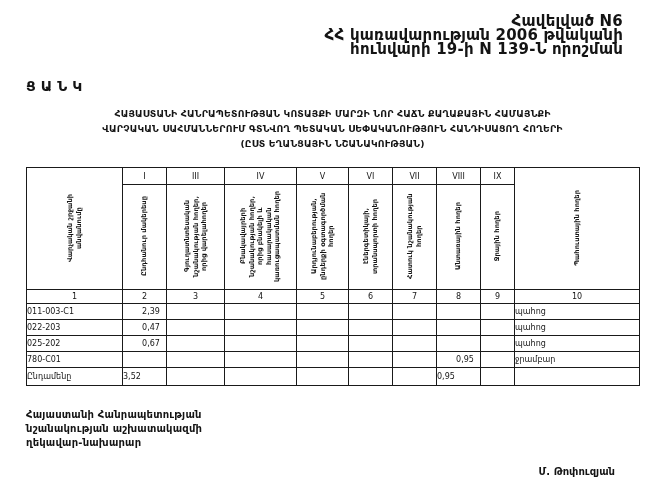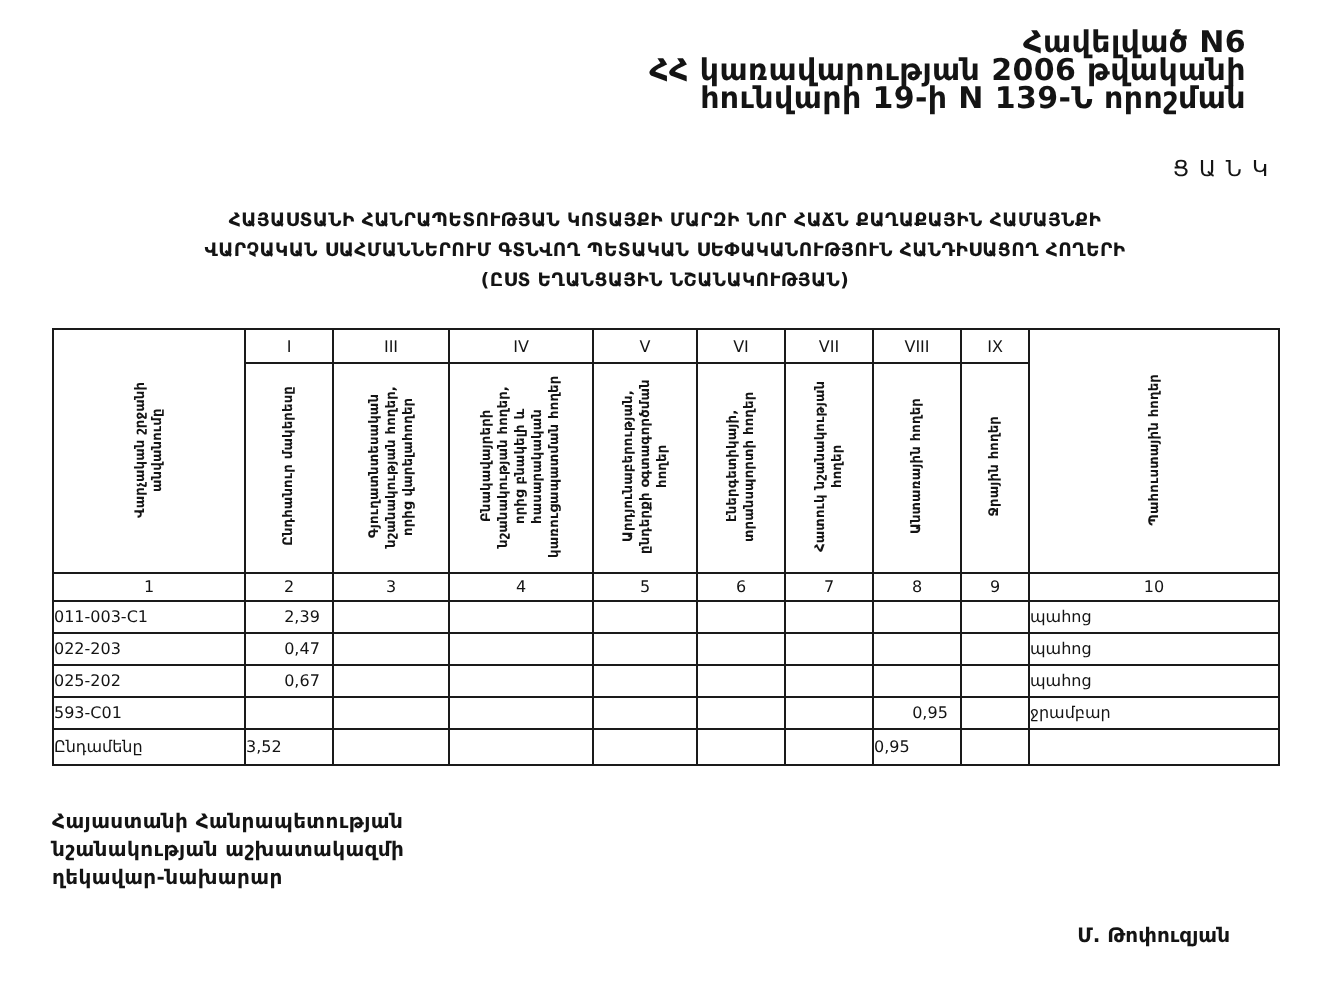--- a/index.html
+++ b/index.html
@@ -26,23 +26,23 @@
     text-align: right;
     font-size: 15px;
     line-height: 14px;
     font-weight: bold;
     letter-spacing: 0.2px;
     margin-right: 16px;
   }
   .header div { white-space: nowrap; }
 
   .doc-title {
-    text-align: right;
-    font-size: 11px;
-    font-weight: normal;
+    text-align: left;
+    font-size: 14px;
+    font-weight: bold;
     letter-spacing: 5px;
     margin-top: 22px;
   }
   .doc-subtitle {
     text-align: center;
     font-size: 9.3px;
     font-weight: bold;
     line-height: 15px;
     margin-top: 12px;
     letter-spacing: 0.2px;
@@ -236,21 +236,21 @@
         <td></td>
         <td></td>
         <td></td>
         <td></td>
         <td></td>
         <td class="c"></td>
         <td></td>
         <td class="l">պահոց</td>
       </tr>
       <tr class="data-row">
-        <td class="l">593-C01</td>
+        <td class="l">780-C01</td>
         <td class="c"></td>
         <td></td>
         <td></td>
         <td></td>
         <td></td>
         <td></td>
         <td class="c">0,95</td>
         <td></td>
         <td class="l">ջրամբար</td>
       </tr>

